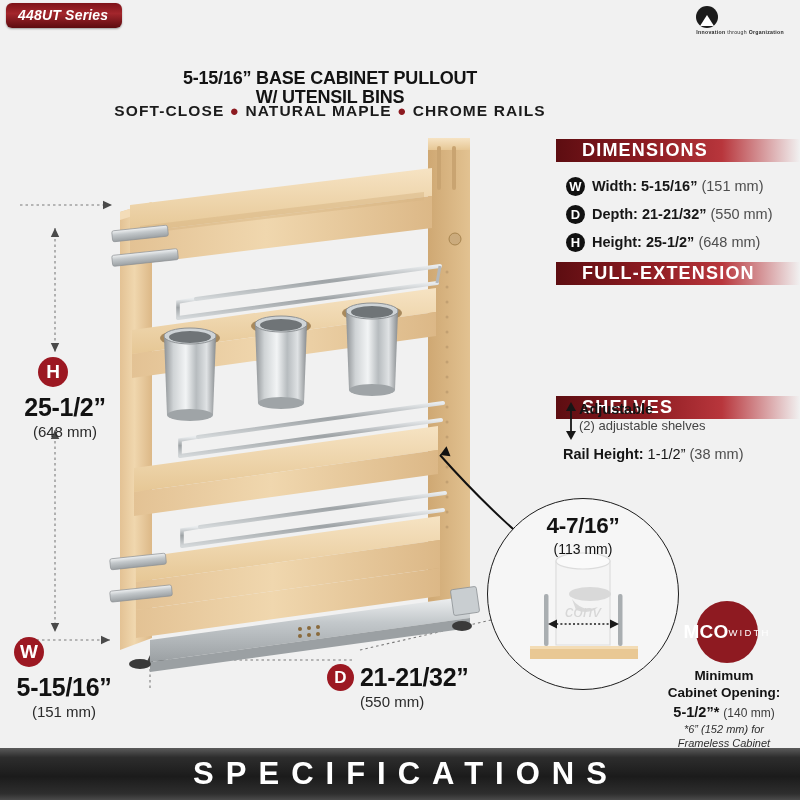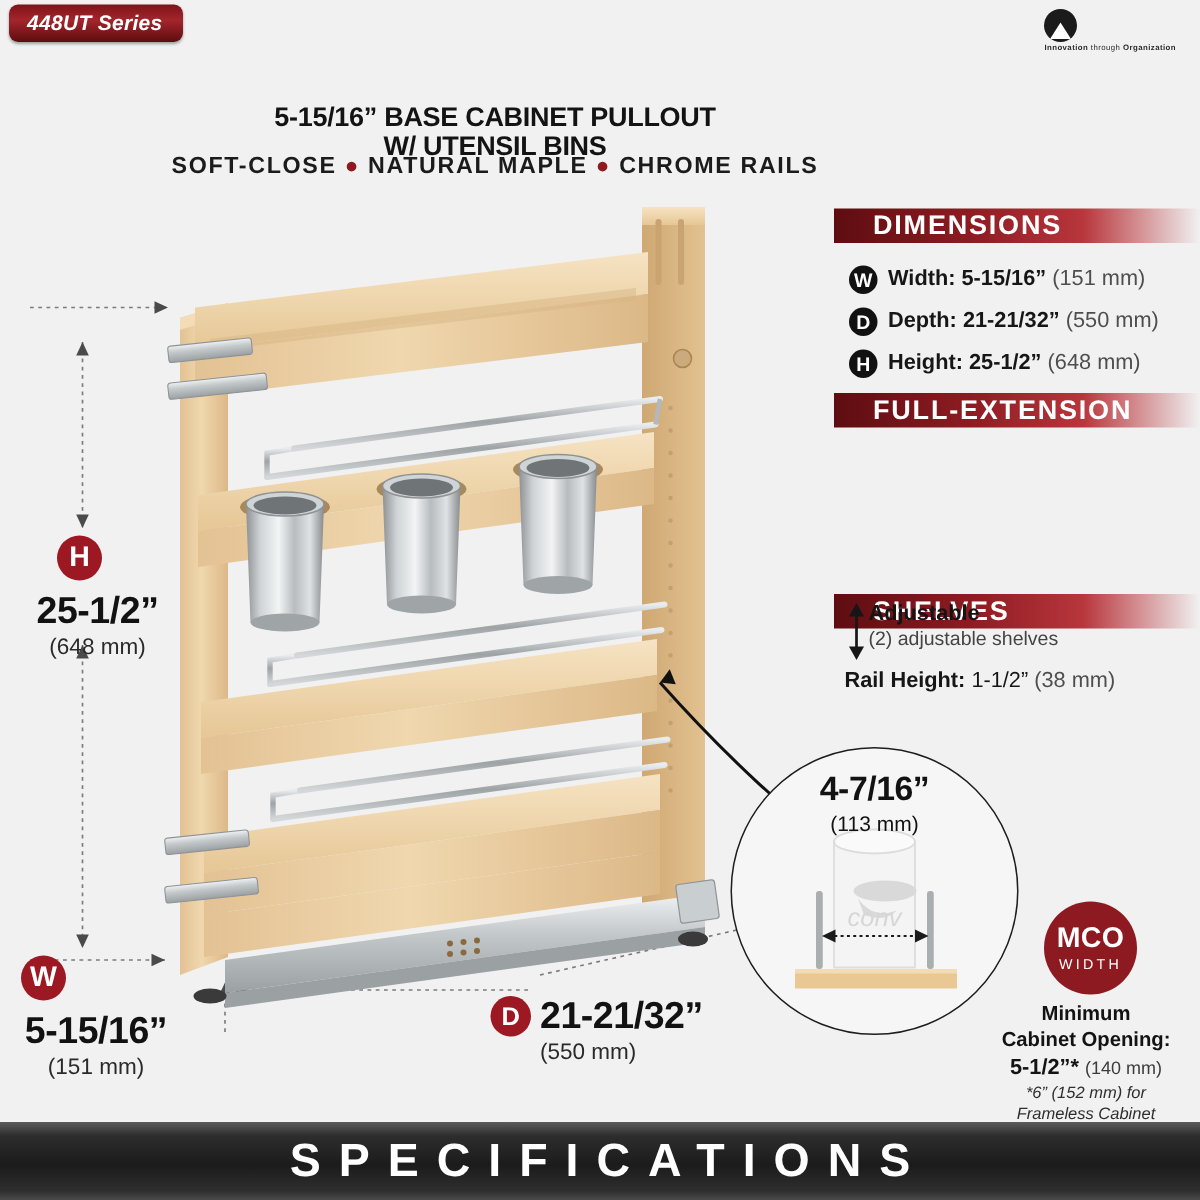--- a/index.html
+++ b/index.html
@@ -134,21 +134,21 @@
     text-align: center; color: #121212;
   }
   #detail-dim .val { font-size: 22.5px; font-weight: bold; letter-spacing: -.3px; display: block; }
   #detail-dim .mm  { font-size: 14px; display: block; margin-top: 2px; }
 
   
   #mco-circle {
     position: absolute; left: 696px; top: 601px;
     width: 62px; height: 62px; border-radius: 50%;
     background: #8e1a21; color: #fff;
-    display: flex; flex-direction: column;
+    display: flex; flex-direction: row;
     align-items: center; justify-content: center;
   }
   #mco-circle .mco-main { font-size: 19px; font-weight: bold; letter-spacing: .2px; }
   #mco-circle .mco-sub  { font-size: 9.5px; letter-spacing: 2.2px; margin-top: 1px; }
 
   #mco-text { position: absolute; left: 648px; top: 668px; width: 152px; text-align: center; }
   #mco-text .mco-title { font-size: 13.5px; font-weight: bold; color: #131313; line-height: 1.25; }
   #mco-text .mco-value { font-size: 14.5px; font-weight: bold; color: #131313; margin-top: 2px; }
   #mco-text .mco-value .mm { font-size: 12px; font-weight: normal; color: #3c3c3c; }
   #mco-text .mco-note { font-size: 11px; font-style: italic; color: #2f2f2f; line-height: 1.25; margin-top: 3px; }

